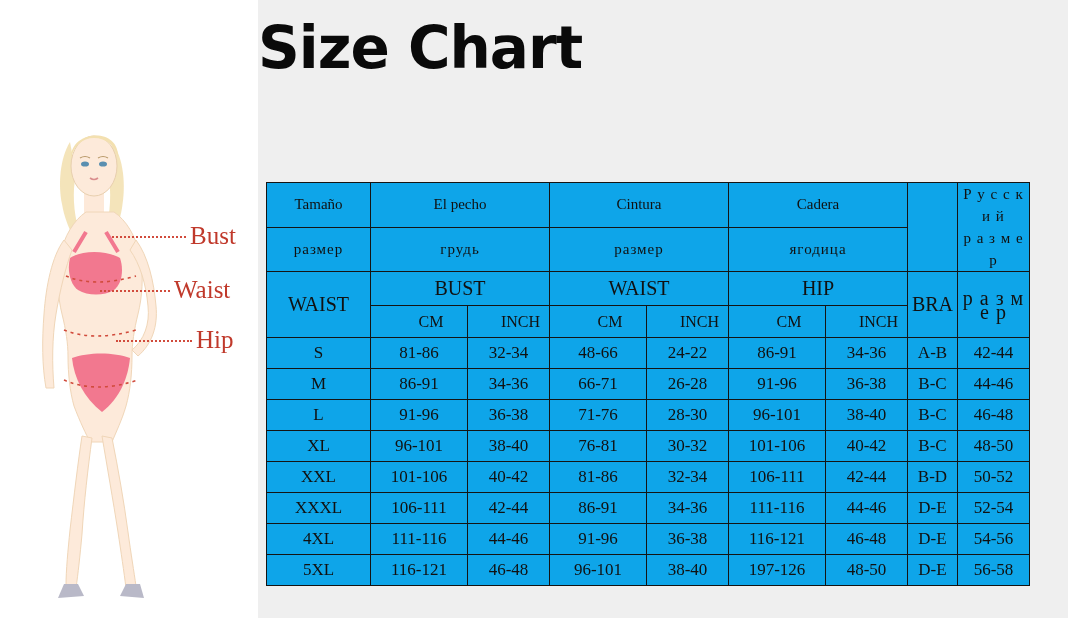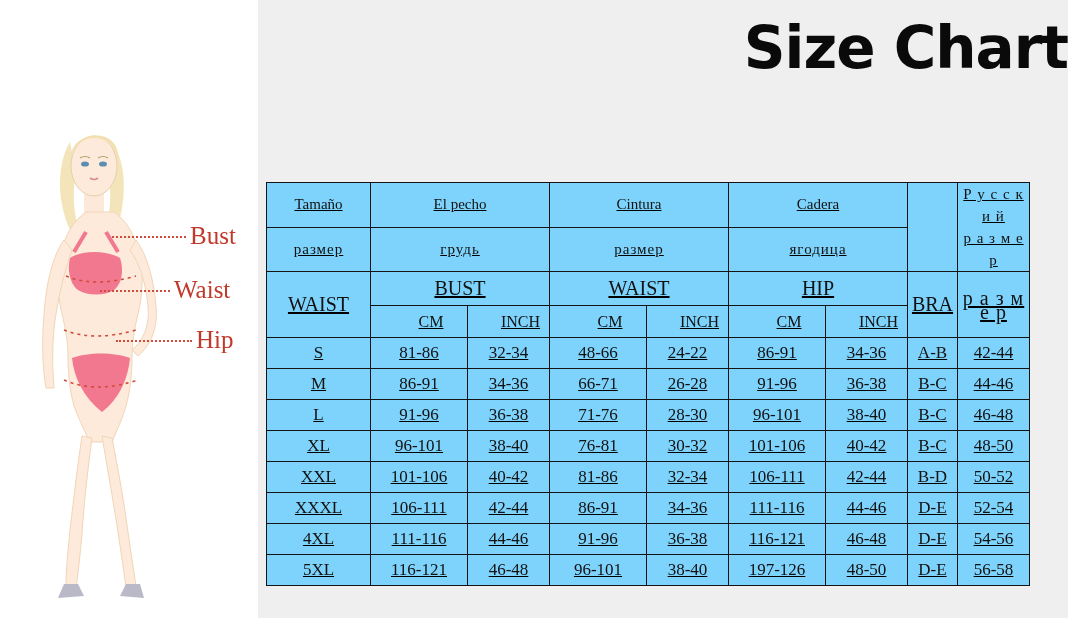--- a/index.html
+++ b/index.html
@@ -19,21 +19,21 @@
   #panel {
     position: absolute;
     left: 258px; top: 0;
     width: 810px; height: 618px;
     background: #efefef;
   }
   #title {
     position: absolute;
     left: 258px; top: 14px;
     width: 810px;
-    text-align: right;
+    text-align: left;
     font-family: "DejaVu Sans", sans-serif;
     font-weight: bold;
     font-size: 58px;
     letter-spacing: -1px;
     color: #0a0a0a;
   }
 
   
   #figure-wrap {
     position: absolute;
@@ -59,23 +59,22 @@
   #leader-waist { left: 100px; top: 290px; width: 70px; }
   #leader-hip   { left: 116px; top: 340px; width: 76px; }
 
   
   #table-wrap {
     position: absolute;
     left: 266px; top: 182px;
   }
   table {
     border-collapse: collapse;
-    background: #7dd3fc;
+    background: #0ea5e9;
     font-family: "Liberation Serif", serif;
-    text-decoration: underline;
   }
   table, th, td { border: 1px solid #141414; }
   th, td {
     text-align: center;
     vertical-align: middle;
     color: #111111;
     font-weight: normal;
     padding: 0;
   }
   

